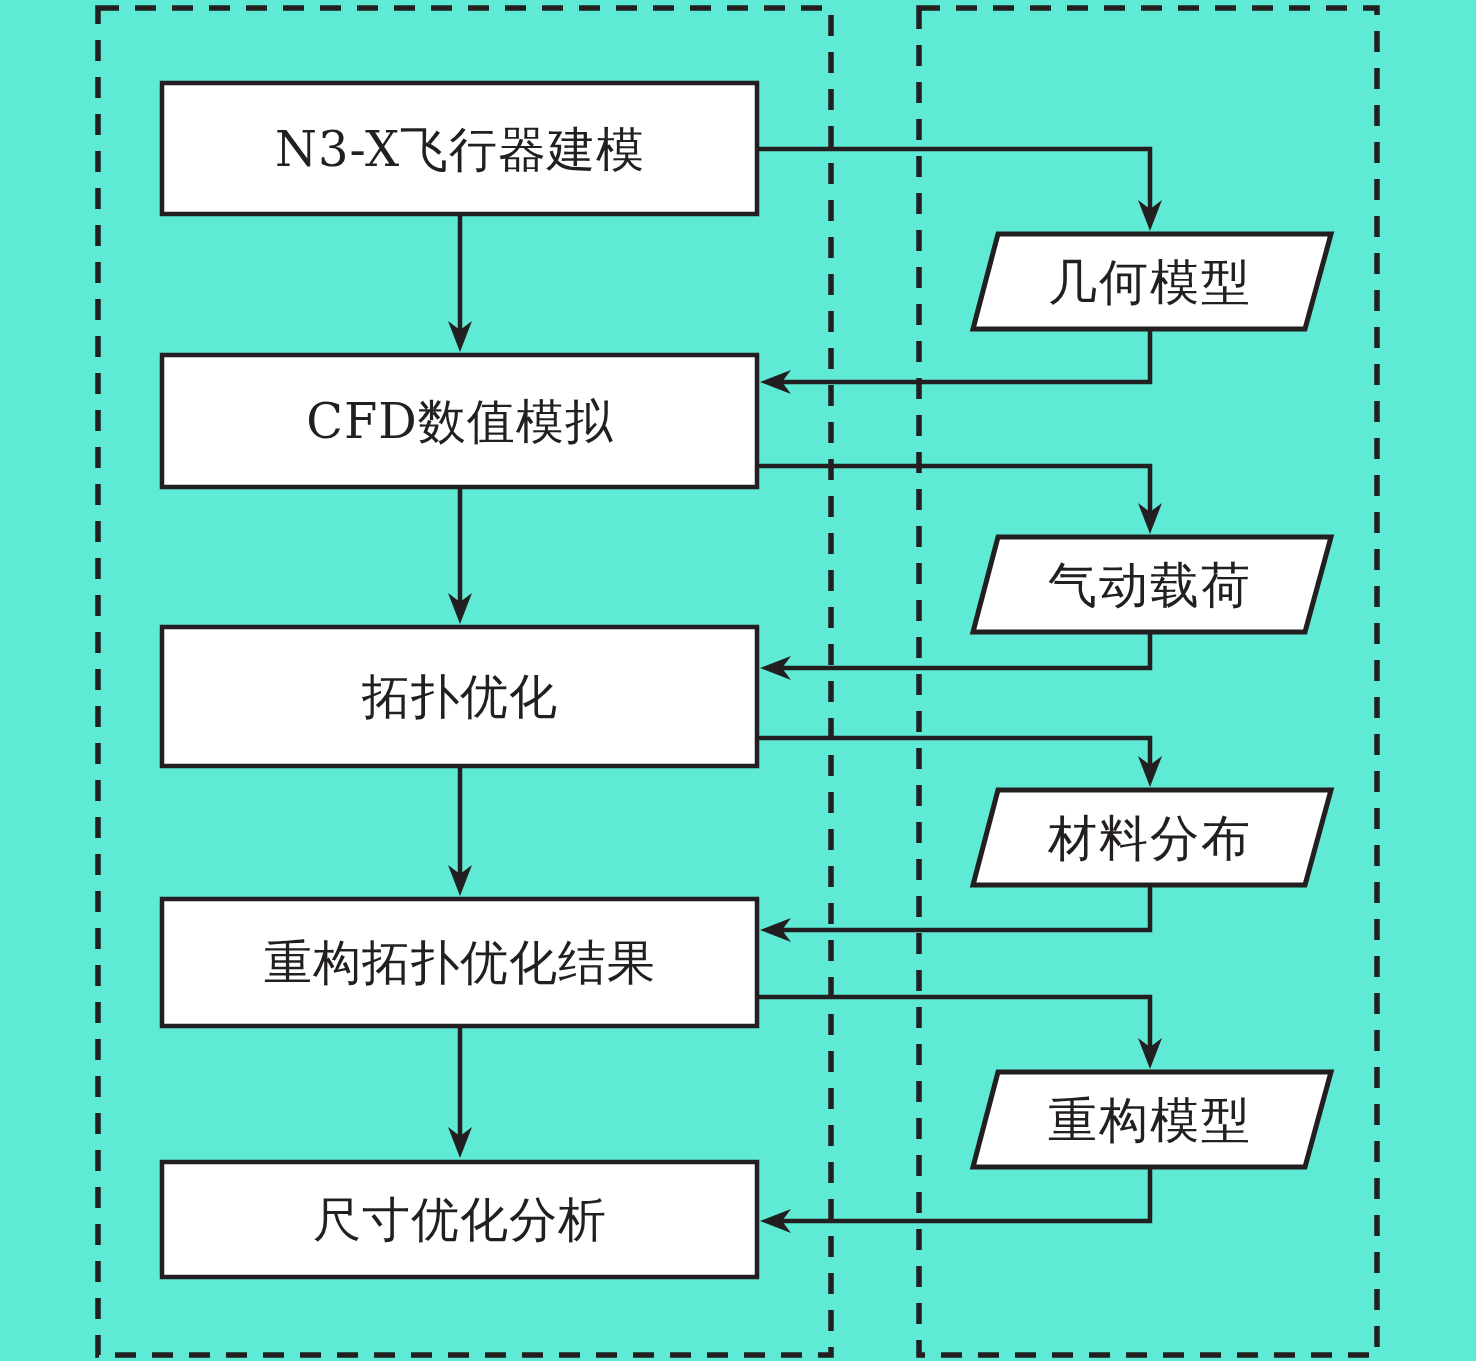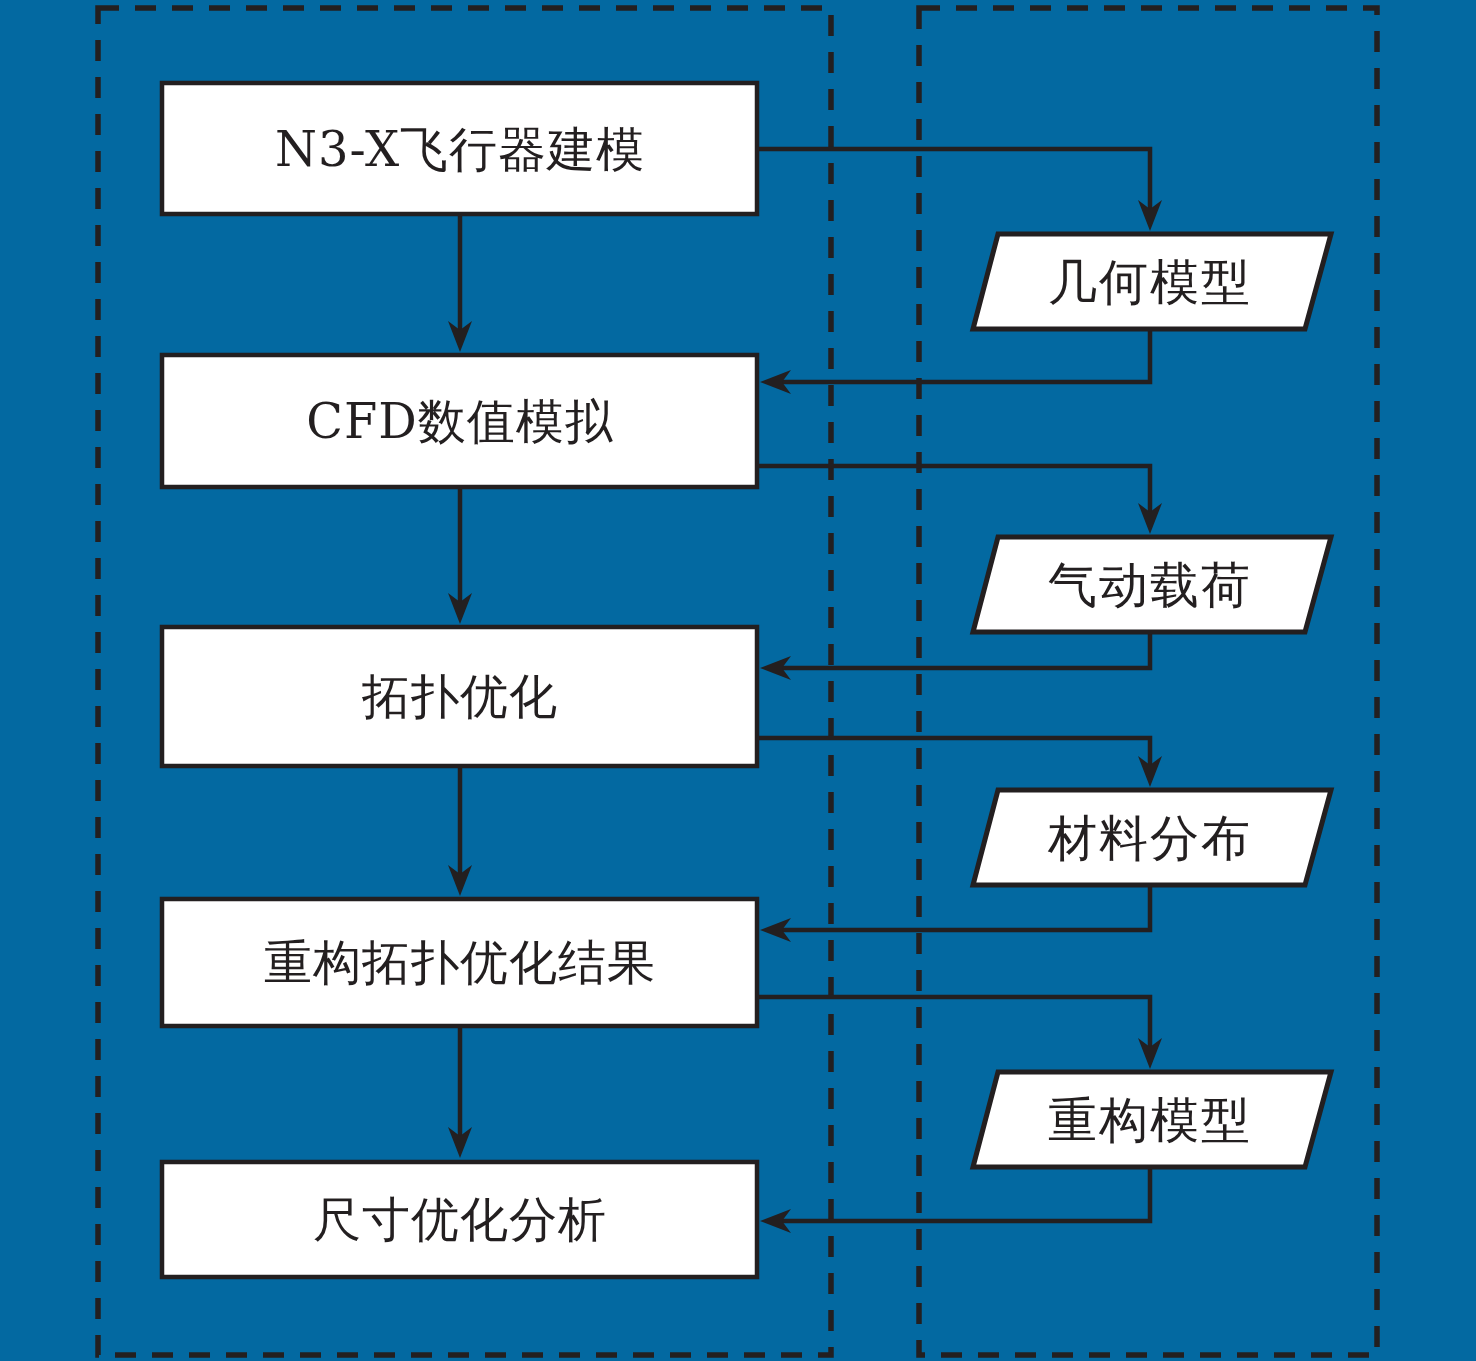--- a/index.html
+++ b/index.html
@@ -4,21 +4,21 @@
 <style>
   html, body {
     margin: 0;
     padding: 0;
     background: #ffffff;
   }
   .stage {
     position: relative;
     width: 1476px;
     height: 1361px;
-    background: #0369a1;
+    background: #5eead4;
     overflow: hidden;
   }
   svg {
     display: block;
     font-family: "DejaVu Serif", "Liberation Serif", serif;
   }
   .shape {
     fill: #ffffff;
     stroke: #231f20;
   }

